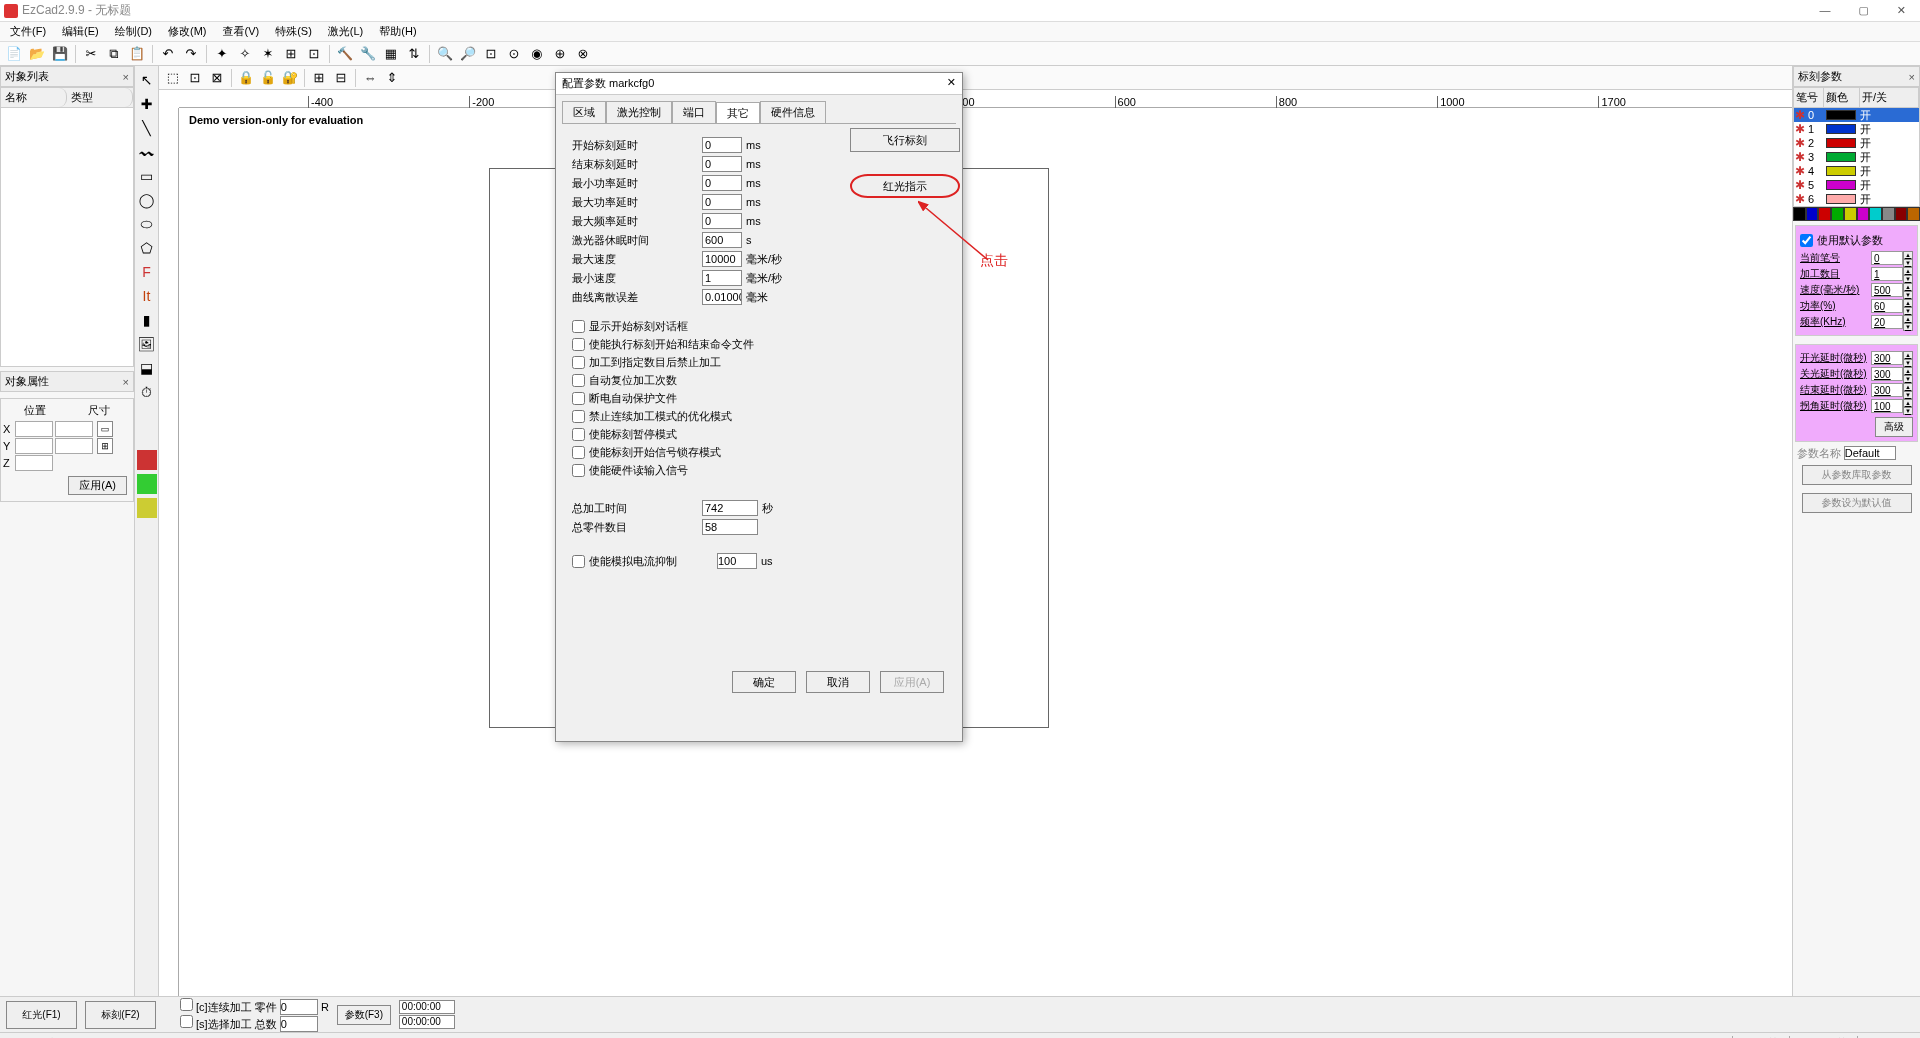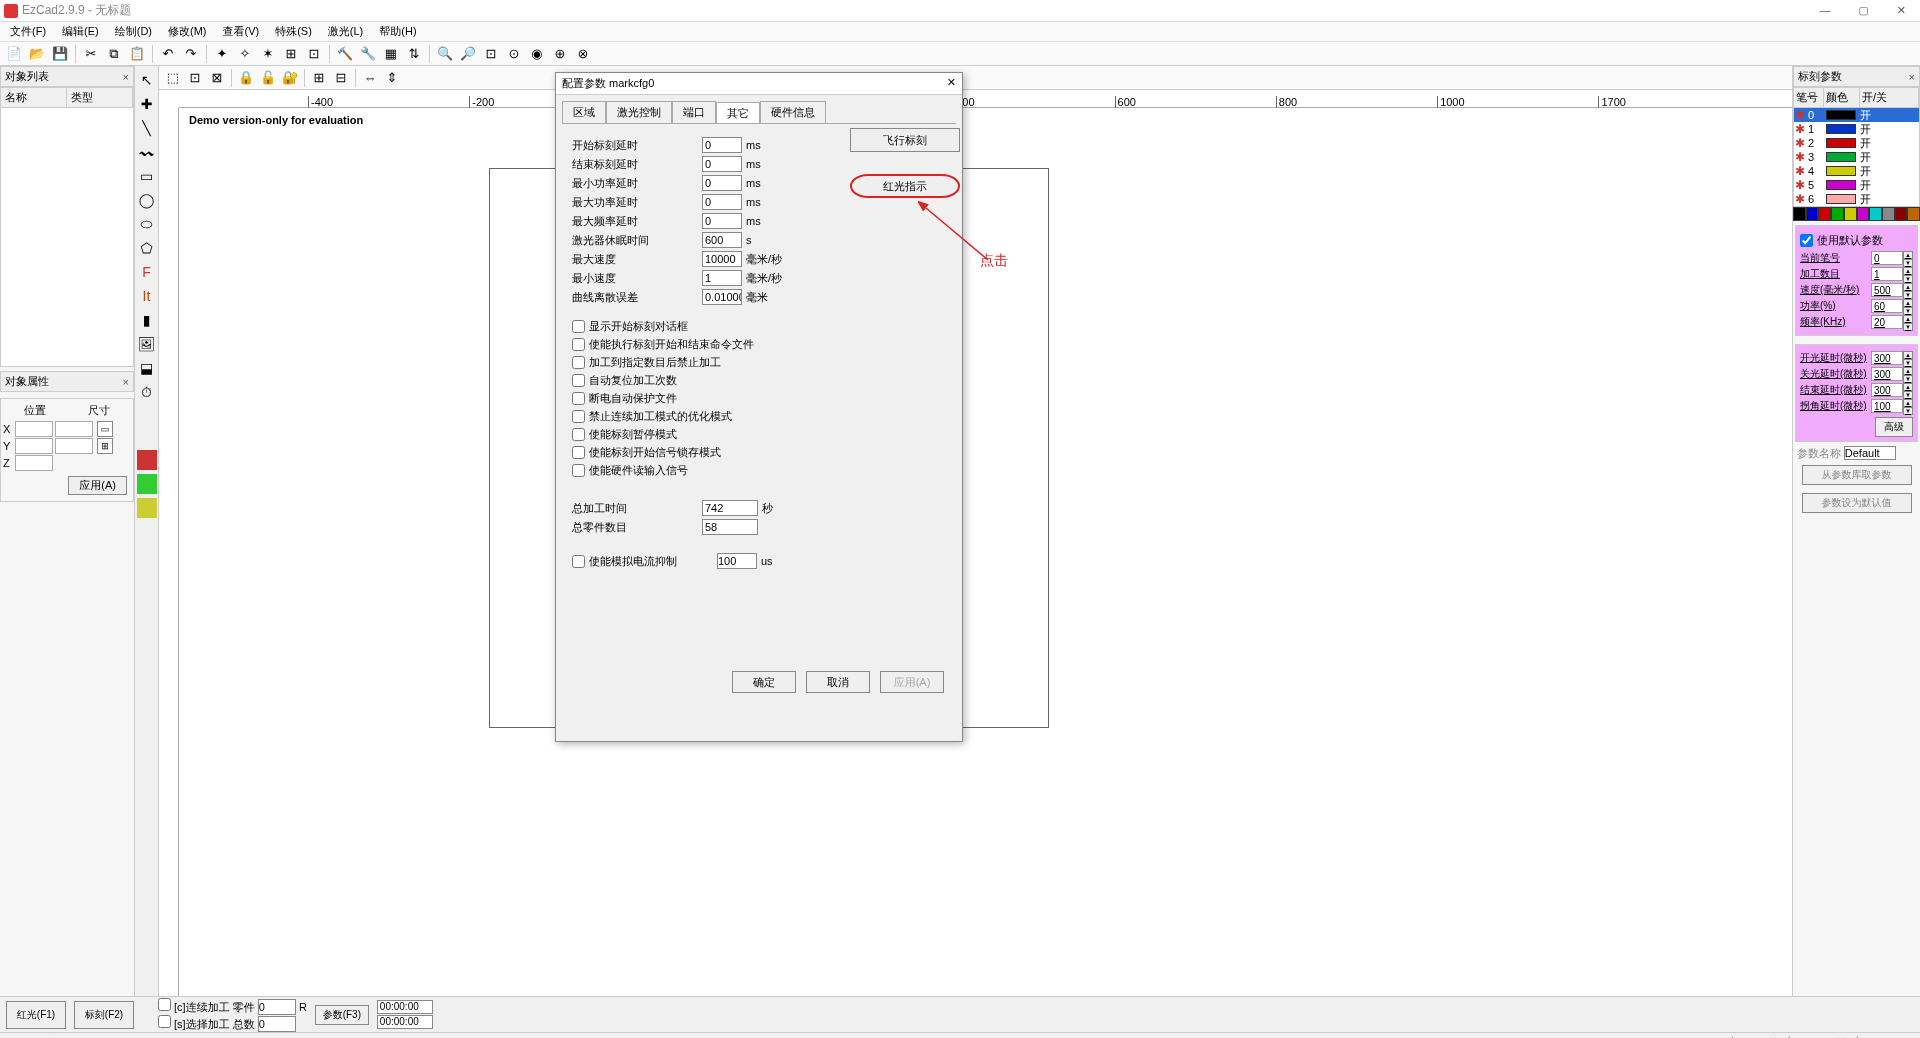--- a/index.html
+++ b/index.html
@@ -16,21 +16,21 @@
 .toolbar1 { height: 24px; background: #fafafa; display: flex; align-items: center; padding: 2px 4px; gap: 3px; border-bottom: 1px solid #ccc; }
 .tbtn { width: 20px; height: 20px; display: flex; align-items: center; justify-content: center; border: 0; background: transparent; font-size: 13px; }
 .tsep { width: 1px; height: 18px; background: #ccc; margin: 0 2px; }
 
 .main-layout { display: flex; height: 930px; background: #fff; }
 .left-col { width: 135px; background: #f6f6f6; display: flex; flex-direction: column; border-right: 1px solid #ccc; }
 .panel-header { background: #eee; border: 1px solid #ccc; padding: 2px 4px; display: flex; align-items: center; justify-content: space-between; font-size: 11px; }
 .panel-header .x { cursor: pointer; color: #555; }
 .obj-list { flex: 0 0 280px; background: #fff; border: 1px solid #ccc; }
 .obj-list-hdr { display: flex; background: #f0f0f0; border-bottom: 1px solid #ccc; }
-.obj-list-hdr div { flex: 1; padding: 2px 4px; border-right: 1px solid #ccc; }
+.obj-list-hdr div { flex: 1; padding: 2px 4px; border-right: 1px solid #ccc; border-radius: 8px; }
 .obj-props { margin-top: 6px; background: #f6f6f6; border: 1px solid #ccc; padding: 2px; }
 .prop-hdr { display: flex; }
 .prop-hdr div { flex: 1; text-align: center; padding: 2px; }
 .prop-row { display: flex; align-items: center; margin: 1px 0; }
 .prop-row .lbl { width: 12px; }
 .prop-row input { width: 38px; height: 16px; border: 1px solid #aaa; margin-right: 2px; }
 .prop-row .icn { width: 16px; height: 16px; border: 1px solid #888; margin-left: 2px; font-size: 9px; display: flex; align-items: center; justify-content: center; background: #fff; }
 .apply-row { text-align: right; padding: 4px; }
 .apply-row button { padding: 1px 10px; border: 1px solid #888; background: #efefef; }
 
@@ -61,21 +61,21 @@
 .color-bar div { flex: 1; border: 1px solid #333; }
 .param-grp { padding: 4px; border: 1px solid #ccc; margin: 4px 2px; background: #f0abfc; }
 .param-row { display: flex; align-items: center; margin: 2px 0; text-decoration: underline; }
 .param-row .pl { flex: 1; font-size: 10px; }
 .param-row input { width: 32px; height: 14px; border: 1px solid #999; font-size: 10px; text-align: left; padding-left: 2px; }
 .param-row .spin { width: 10px; height: 14px; display: flex; flex-direction: column; }
 .param-row .spin div { flex: 1; font-size: 6px; border: 1px solid #888; text-align: center; line-height: 6px; background: #eee; }
 .rbtn { display: block; width: 110px; margin: 4px auto; padding: 2px; border: 1px solid #888; background: #efefef; text-align: center; font-size: 10px; color: #888; }
 
 .bottom-bar { height: 36px; background: #f0f0f0; border-top: 1px solid #ccc; display: flex; align-items: center; padding: 2px 6px; gap: 8px; }
-.big-btn { width: 60px; height: 28px; border: 1px solid #888; background: #efefef; font-size: 10px; }
+.big-btn { width: 71px; height: 28px; border: 1px solid #888; background: #efefef; font-size: 10px; }
 .bot-grp { display: flex; align-items: center; gap: 4px; font-size: 10px; }
 .bot-grp input[type=text] { width: 38px; height: 16px; border: 1px solid #888; }
 .time-box { width: 56px; height: 14px; border: 1px solid #888; background: #fff; font-size: 10px; padding-left: 2px; }
 
 .status-bar { height: 22px; background: #f0f0f0; border-top: 1px solid #ccc; display: flex; align-items: center; padding: 0 6px; font-size: 11px; color: #333; }
 .status-bar .grow { flex: 1; }
 .status-bar .cell { border-left: 1px solid #aaa; padding: 0 10px; }
 
 
 .dialog { position: absolute; top: 72px; left: 555px; width: 408px; height: 670px; background: #f0f0f0; border: 1px solid #888; box-shadow: 2px 2px 8px rgba(0,0,0,.3); z-index: 100; }

